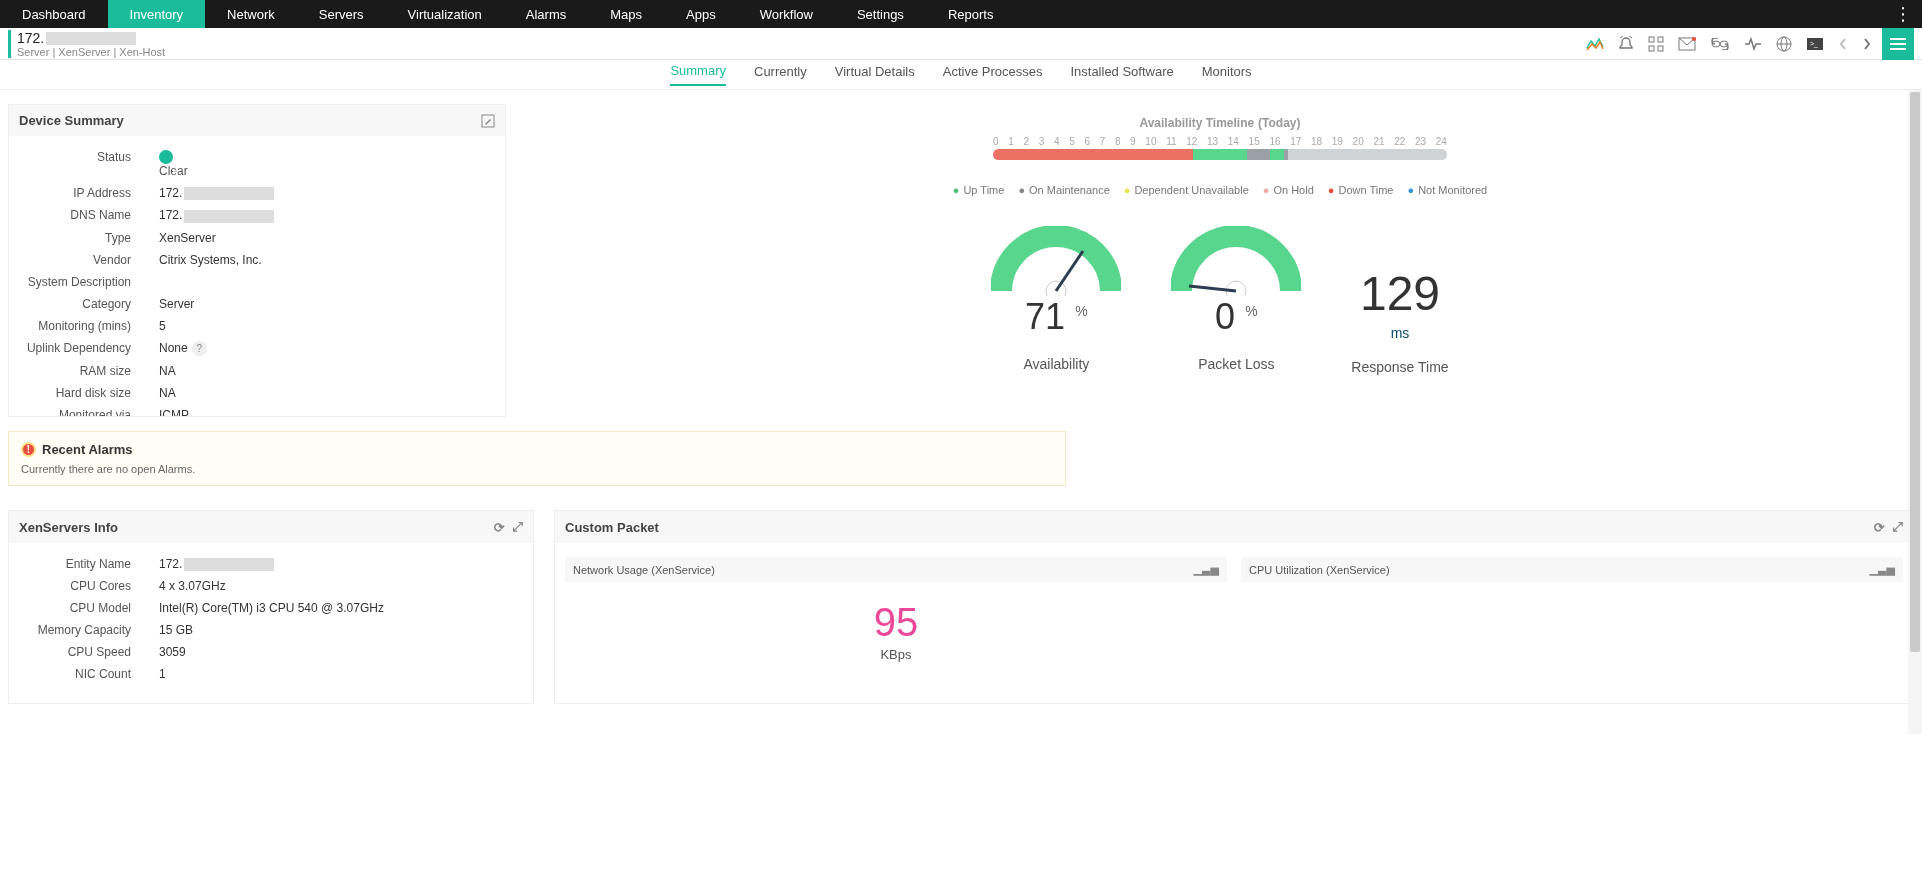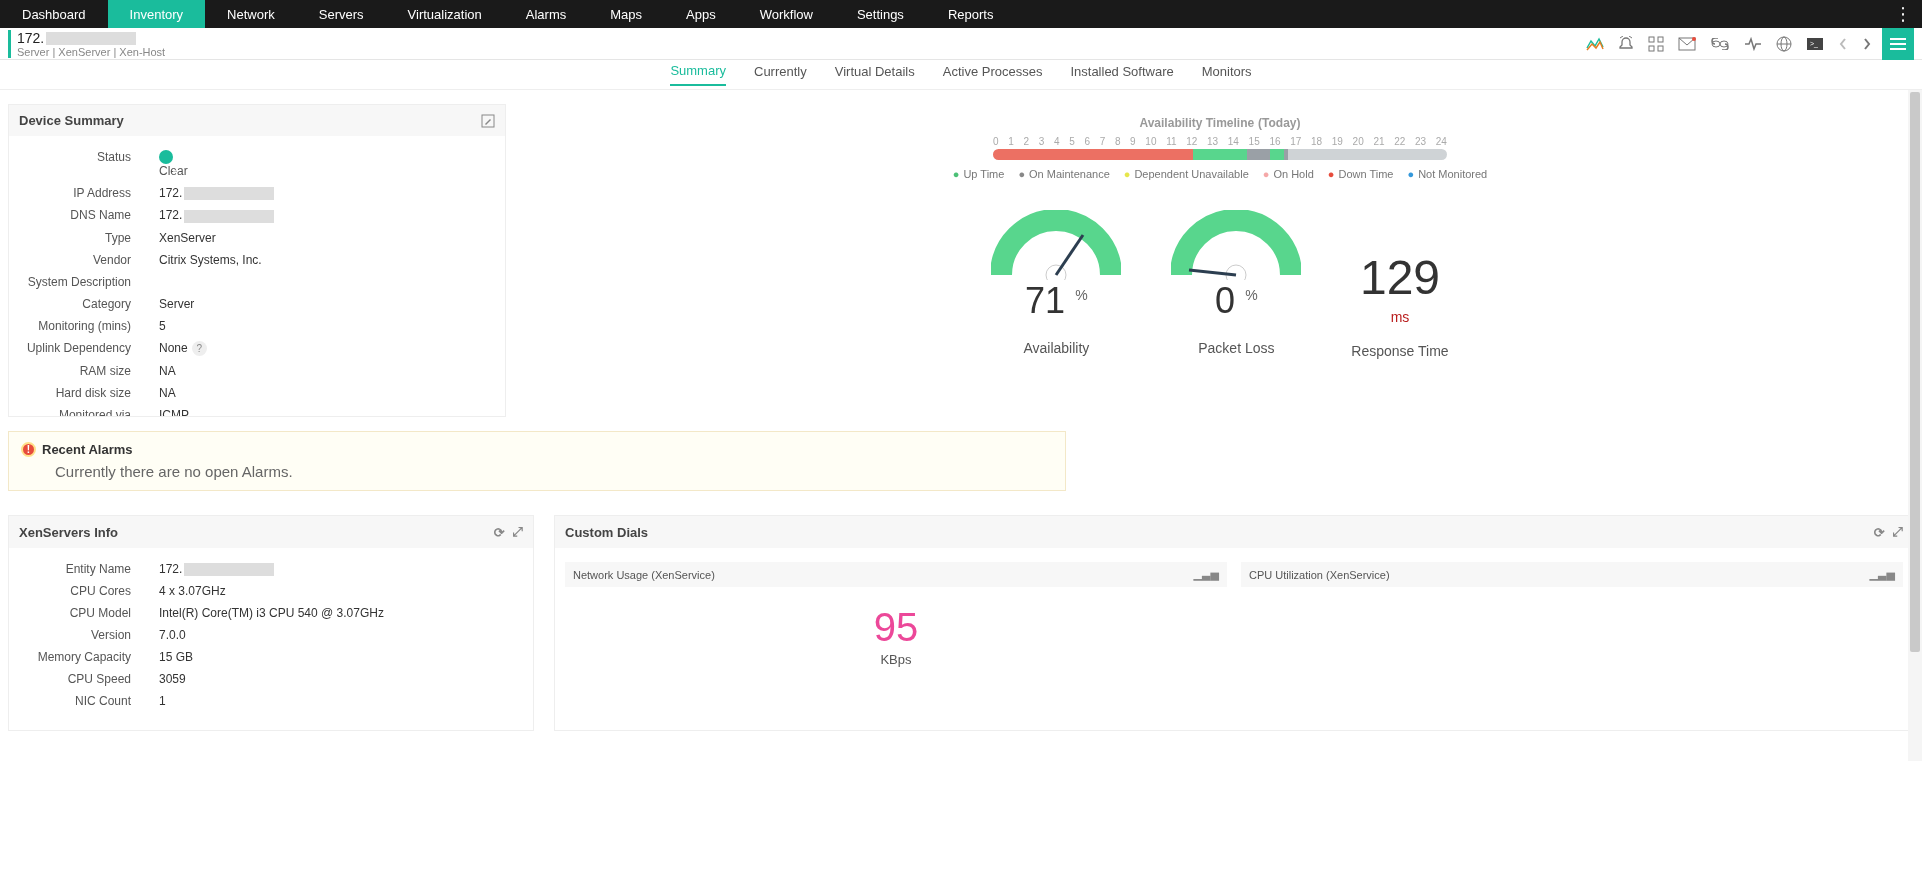--- a/index.html
+++ b/index.html
@@ -47,37 +47,37 @@
 .qmark { display:inline-block; width:15px; height:15px; border-radius:50%; background:#eee; text-align:center; font-size:10px; color:#888; margin-left:4px; line-height:15px;}
 
 
 .avail { flex:1; padding: 10px 20px; }
 .avail-title { text-align:center; font-size:14px; color:#333;font-weight:bold; }
 .avail-title span { color:#999; font-size:12px; }
 .timeline { margin: 6px auto 4px; width: 454px; }
 .tl-labels { display:flex; justify-content:space-between; font-size:10px; color:#aaa; }
 .tl-bar { height:11px; border-radius:6px; overflow:hidden; display:flex; margin-top:2px; }
 .seg { height:100%; }
-.legend { display:flex; gap:14px; justify-content:center; font-size:11px; color:#777; margin-top:8px; flex-wrap:wrap;}
+.legend { display:flex; gap:14px; justify-content:center; font-size:11px; color:#777; margin-top:24px; flex-wrap:wrap;}
 .legend .li::before { content:"●"; margin-right:4px; }
 .li.up::before{color:#4bc076;} .li.maint::before{color:#888;} .li.dep::before{color:#e6e64b;}
 .li.hold::before{color:#f5a8a8;} .li.down::before{color:#e74c3c;} .li.nm::before{color:#3498db;}
 
 .gauges { display:flex; justify-content:center; gap:50px; margin-top:30px; }
 .gauge-block { text-align:center; position:relative; }
 .gval { font-size:36px; color:#333; font-weight:300; }
 .gval sup { font-size:14px; color:#666; }
-.gunit { font-size:14px; color:#b91c1c; margin-top:4px; }
+.gunit { font-size:14px; color:#0c4a6e; margin-top:4px; }
 .glabel { font-size:14px; color:#555; margin-top:18px; }
 
 
 .alarms { margin-top:14px; border:1px solid #f3e8c8; background:#fffef5; padding:10px 12px; width: 1058px;}
 .alarms .h { font-weight:600; color:#333; font-size:13px; display:flex; align-items:center;}
 .alarms .h .aicon { width:15px; height:15px; border-radius:50%; background:#e74c3c; border:2px solid #ffe08a; display:inline-flex; align-items:center; justify-content:center; color:#fff; font-size:10px; margin-right:6px;}
-.alarms .msg { font-size:15px; color:#666; margin-top:6px;margin-left:34px; }
+.alarms .msg { font-size:11px; color:#666; margin-top:6px; }
 
 
 .row2 { display:flex; gap:20px; margin-top:24px; }
 .xen { width:526px; }
 .xen-body { padding: 14px 10px; }
 .dials { flex:1; }
 .dials-body { display:flex; gap:14px; padding:14px 10px; }
 .dial-card { flex:1; }
 .dial-head { background:#f7f7f7; padding:6px 8px; font-size:11px; color:#555; display:flex; align-items:center;gap:36px;}
 .dial-head .spacer{flex:1;}
@@ -370,41 +370,37 @@
           </div>
         <div class="kv">
             <div class="k">CPU Cores</div>
             <div class="v">4 x 3.07GHz</div>
           </div>
         <div class="kv">
             <div class="k">CPU Model</div>
             <div class="v">Intel(R) Core(TM) i3 CPU 540 @ 3.07GHz</div>
           </div>
         <div class="kv">
-            <div class="k">Version</div>
-            <div class="v">7.0.0</div>
-          </div>
-        <div class="kv">
             <div class="k">Memory Capacity</div>
             <div class="v">15 GB</div>
           </div>
         <div class="kv">
             <div class="k">CPU Speed</div>
             <div class="v">3059</div>
           </div>
         <div class="kv">
             <div class="k">NIC Count</div>
             <div class="v">1</div>
           </div>
       </div>
     </div>
 
     <div class="panel dials">
       <div class="panel-head">
-        <span>Custom Dials</span>
+        <span>Custom Packet</span>
         <span class="spacer"></span>
         <span class="hicon">⟳</span>
         <span class="hicon">⤢</span>
       </div>
       <div class="dials-body">
         <div class="dial-card">
           <div class="dial-head">
               <span>Network Usage (XenService)</span>
               <span class="spacer"></span>
               <span style="color:#888">▁▃▅</span>

